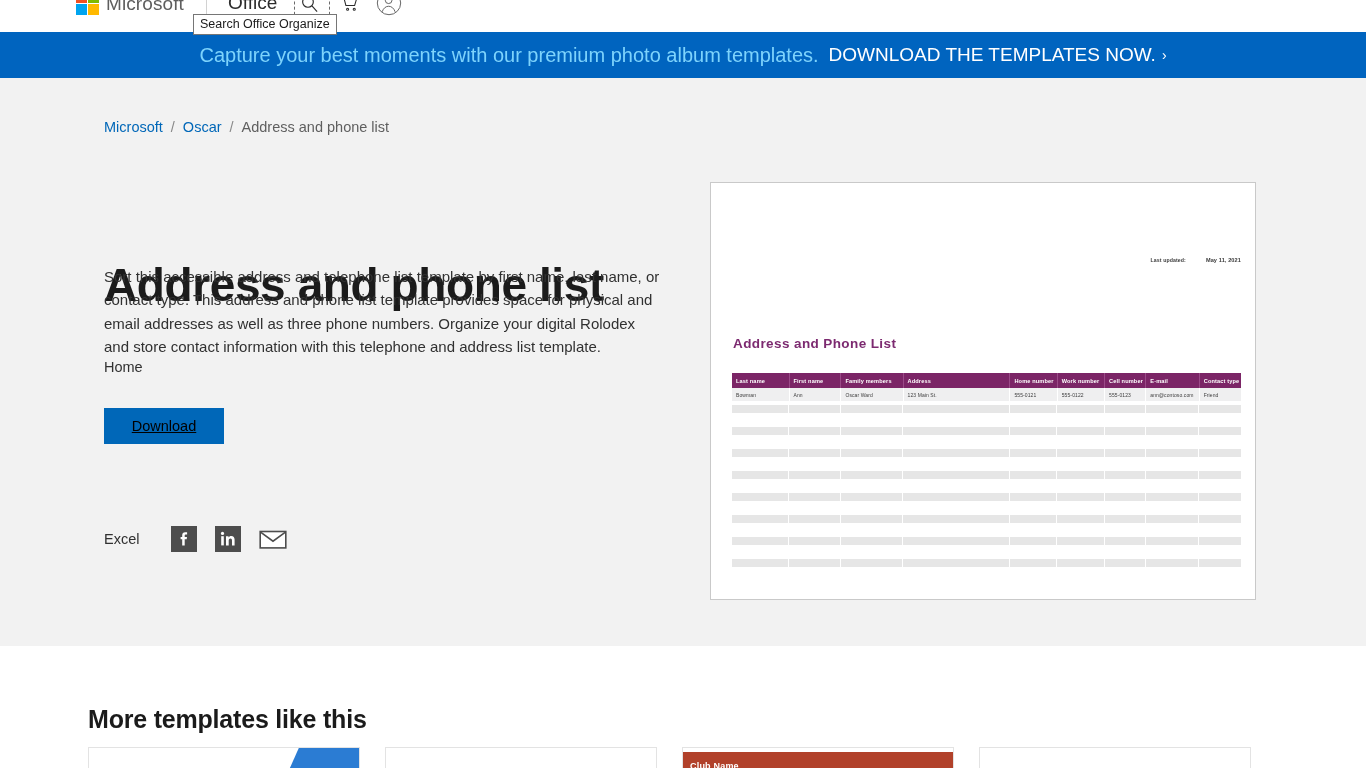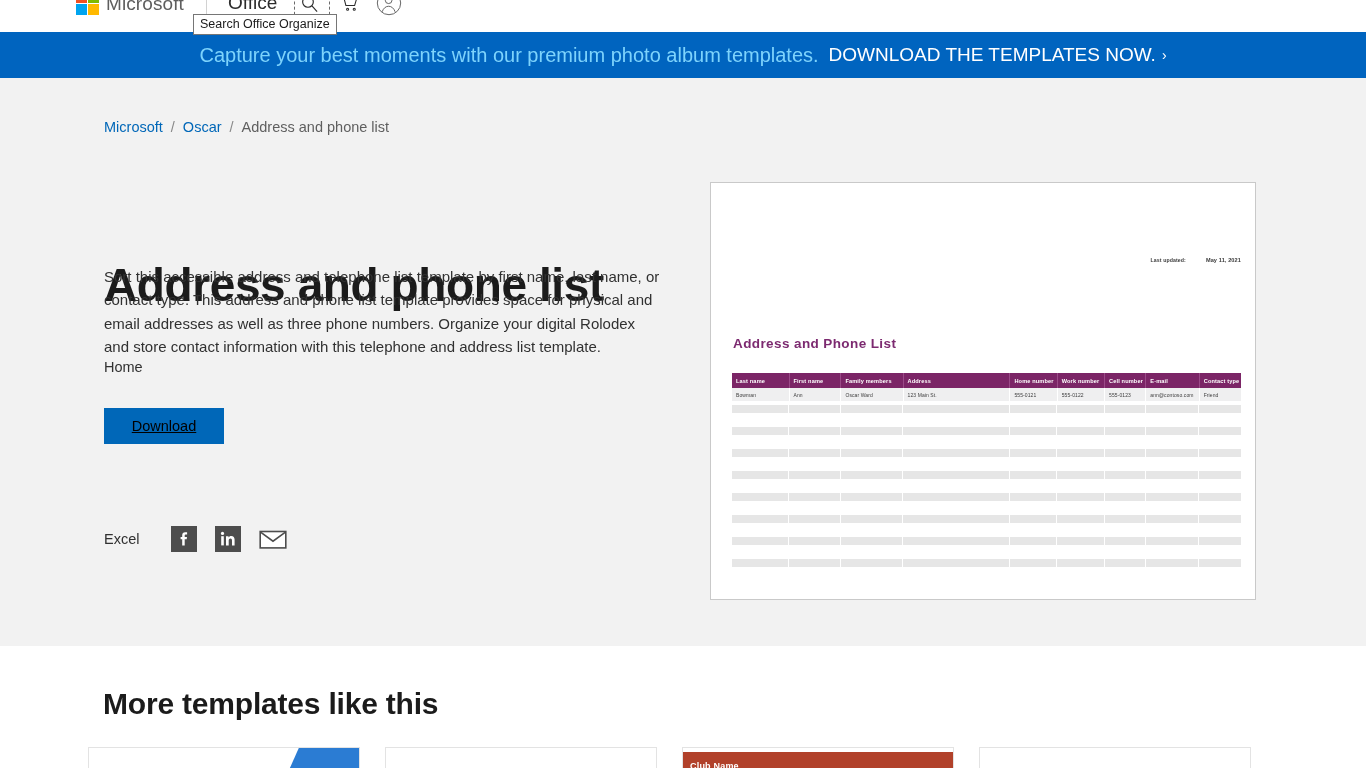--- a/index.html
+++ b/index.html
@@ -165,24 +165,23 @@
   }
   .ghost-cell { background: #e6e6e6; border-right: 1px solid #ffffff; height: 8px; }
   .ghost-cell:last-child { border-right: none; }
 
   
   .more-section {
     position: absolute; top: 646px; left: 0; width: 1366px; height: 122px;
     background: #ffffff;
   }
   .more-title {
-    position: absolute; left: 88px; top: 58px;
-    font-size: 30px; font-weight: 600; color: #1b1b1b; letter-spacing: -0.2px;
+    position: absolute; left: 88px; top: 73px;
+    font-size: 25px; font-weight: 600; color: #1b1b1b; letter-spacing: -0.2px;
     transform: translateY(-50%);
-    margin-left: 15px;
   }
   .cards-row {
     position: absolute; left: 88px; top: 101px;
     display: flex; gap: 25px;
   }
   .tcard {
     width: 272px; height: 70px; background: #ffffff;
     border: 1px solid #e3e3e3; position: relative; overflow: hidden;
     cursor: pointer;
   }

